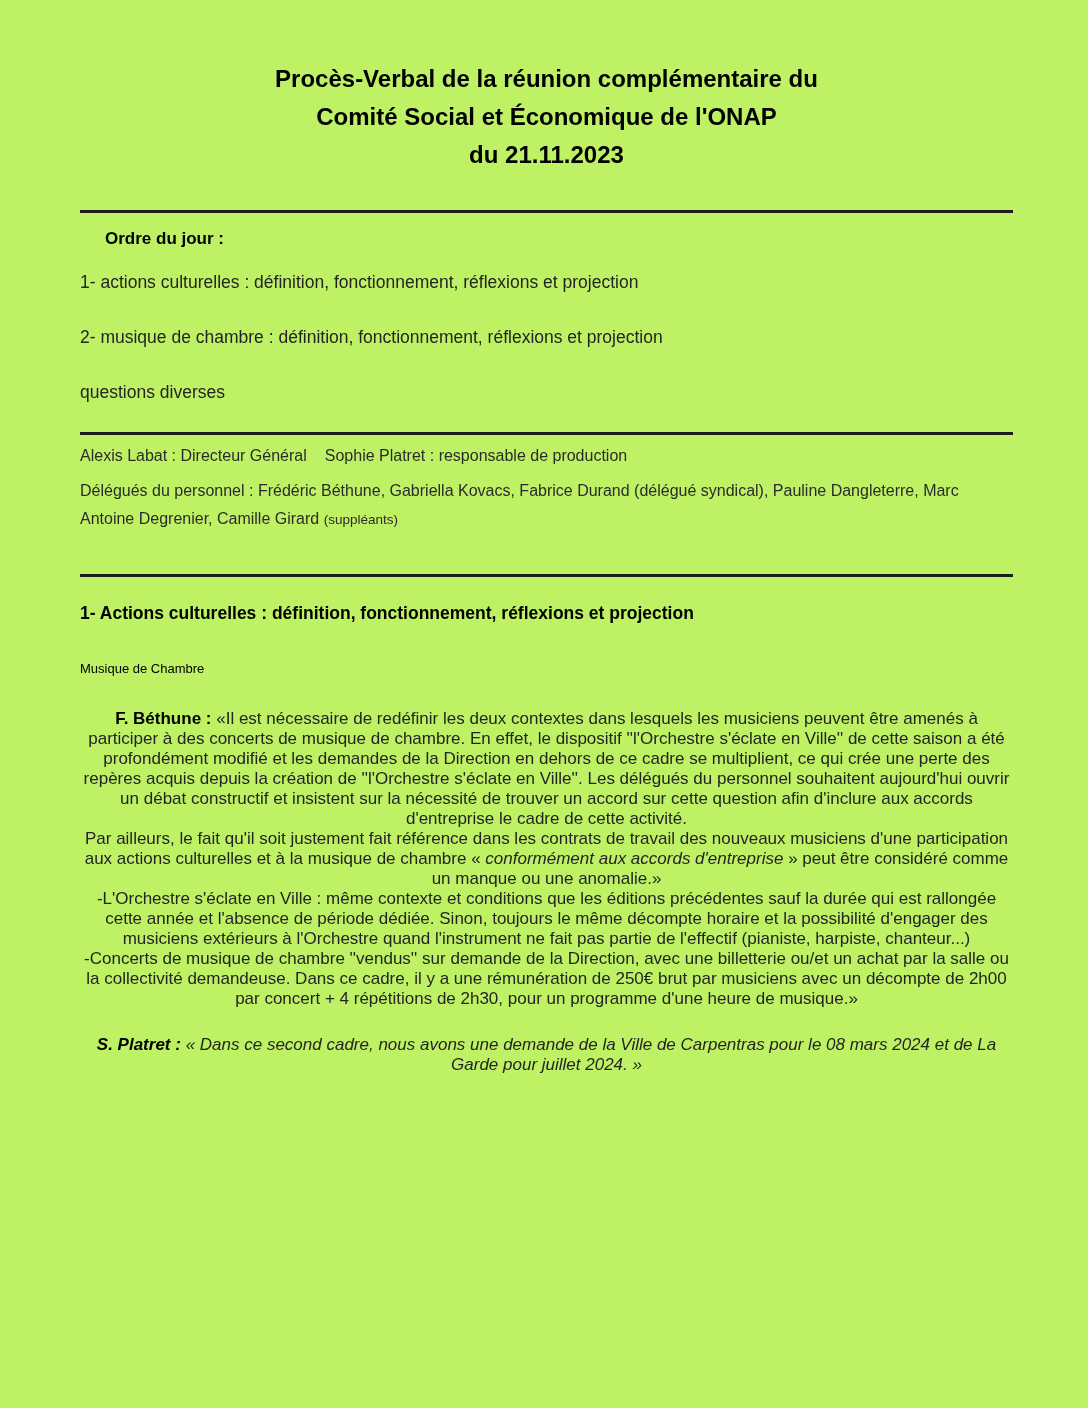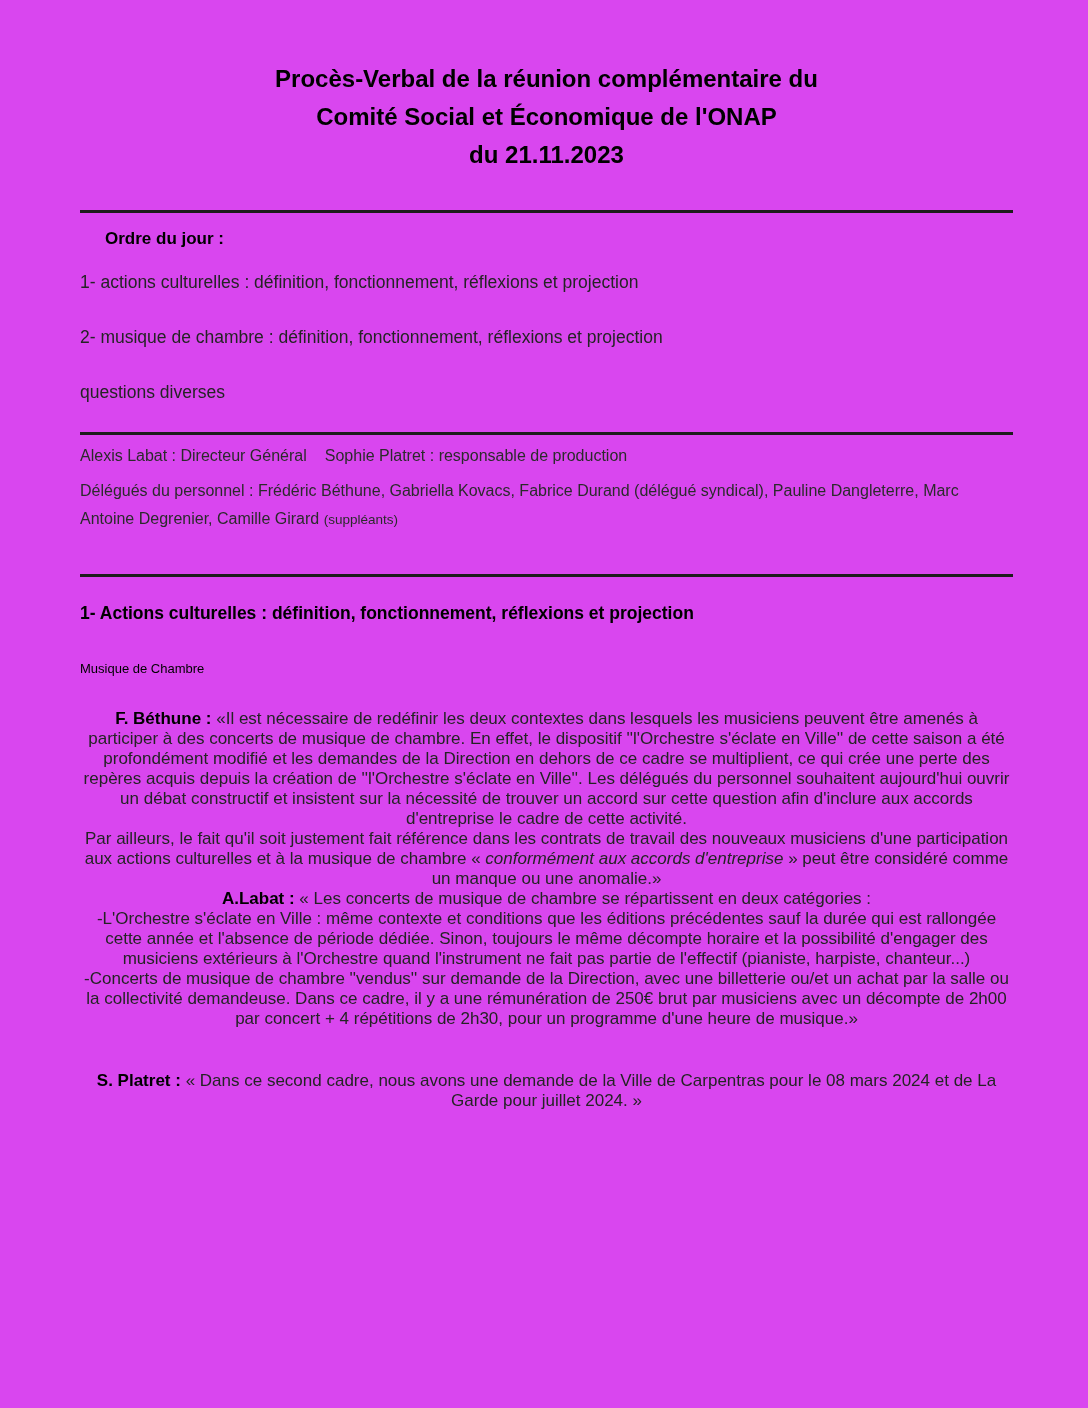--- a/index.html
+++ b/index.html
@@ -12,21 +12,21 @@
     height: 1408px;
     font-family: "Liberation Sans", sans-serif;
     color: #1f1f1f;
   }
   .page {
     box-sizing: border-box;
     width: 1088px;
     height: 1408px;
     padding: 60px 75px 0 80px;
     overflow: hidden;
-    background: #d946ef;
+    background: #bef264;
   }
   .doc-title {
     text-align: center;
     font-weight: 700;
     font-size: 24px;
     line-height: 38px;
     color: #000000;
   }
   .rule {
     height: 0;
@@ -94,21 +94,21 @@
     line-height: 20px;
     color: #242424;
     text-align: center;
   }
   .speech { margin: 0; }
   .speaker {
     font-weight: 700;
     color: #000000;
   }
   .italic-quote { font-style: italic; }
-  .speech-platret { margin-top: 42px; }
+  .speech-platret { margin-top: 26px; font-style: italic; }
 </style>
 </head>
 <body>
 
 <div class="page">
 
   <div class="doc-title">
     <div>Procès-Verbal de la réunion complémentaire du</div>
     <div>Comité Social et Économique de l'ONAP</div>
     <div>du 21.11.2023</div>
@@ -135,21 +135,20 @@
   </div>
 
   <div class="rule rule-3"></div>
 
   <div>
     <div class="section-heading">1- Actions culturelles : définition, fonctionnement, réflexions et projection</div>
     <div class="section-subheading">Musique de Chambre</div>
 
     <div class="speech-block">
       <p class="speech"><span class="speaker">F. Béthune : </span><span>«Il est nécessaire de redéfinir les deux contextes dans lesquels les musiciens peuvent être amenés à participer à des concerts de musique de chambre. En effet, le dispositif ''l'Orchestre s'éclate en Ville'' de cette saison a été profondément modifié et les demandes de la Direction en dehors de ce cadre se multiplient, ce qui crée une perte des repères acquis depuis la création de ''l'Orchestre s'éclate en Ville''. Les délégués du personnel souhaitent aujourd'hui ouvrir un débat constructif et insistent sur la nécessité de trouver un accord sur cette question afin d'inclure aux accords d'entreprise le cadre de cette activité.</span><br><span>Par ailleurs, le fait qu'il soit justement fait référence dans les contrats de travail des nouveaux musiciens d'une participation aux actions culturelles et à la musique de chambre « </span><span class="italic-quote">conformément aux accords d'entreprise</span><span> » peut être considéré comme un manque ou une anomalie.»</span></p>
-      <p class="speech"><span class="speaker">A.Labat : </span><span>« Les concerts de musique de chambre se répartissent en deux catégories :</span></p>
       <p class="speech">-L'Orchestre s'éclate en Ville : même contexte et conditions que les éditions précédentes sauf la durée qui est rallongée cette année et l'absence de période dédiée. Sinon, toujours le même décompte horaire et la possibilité d'engager des musiciens extérieurs à l'Orchestre quand l'instrument ne fait pas partie de l'effectif (pianiste, harpiste, chanteur...)</p>
       <p class="speech">-Concerts de musique de chambre ''vendus'' sur demande de la Direction, avec une billetterie ou/et un achat par la salle ou la collectivité demandeuse. Dans ce cadre, il y a une rémunération de 250€ brut par musiciens avec un décompte de 2h00 par concert + 4 répétitions de 2h30, pour un programme d'une heure de musique.»</p>
     </div>
 
     <div class="speech-block speech-platret">
       <span class="speaker">S. Platret : </span><span>« Dans ce second cadre, nous avons une demande de la Ville de Carpentras pour le 08 mars 2024 et de La Garde pour juillet 2024. »</span>
     </div>
   </div>
 
 </div>

